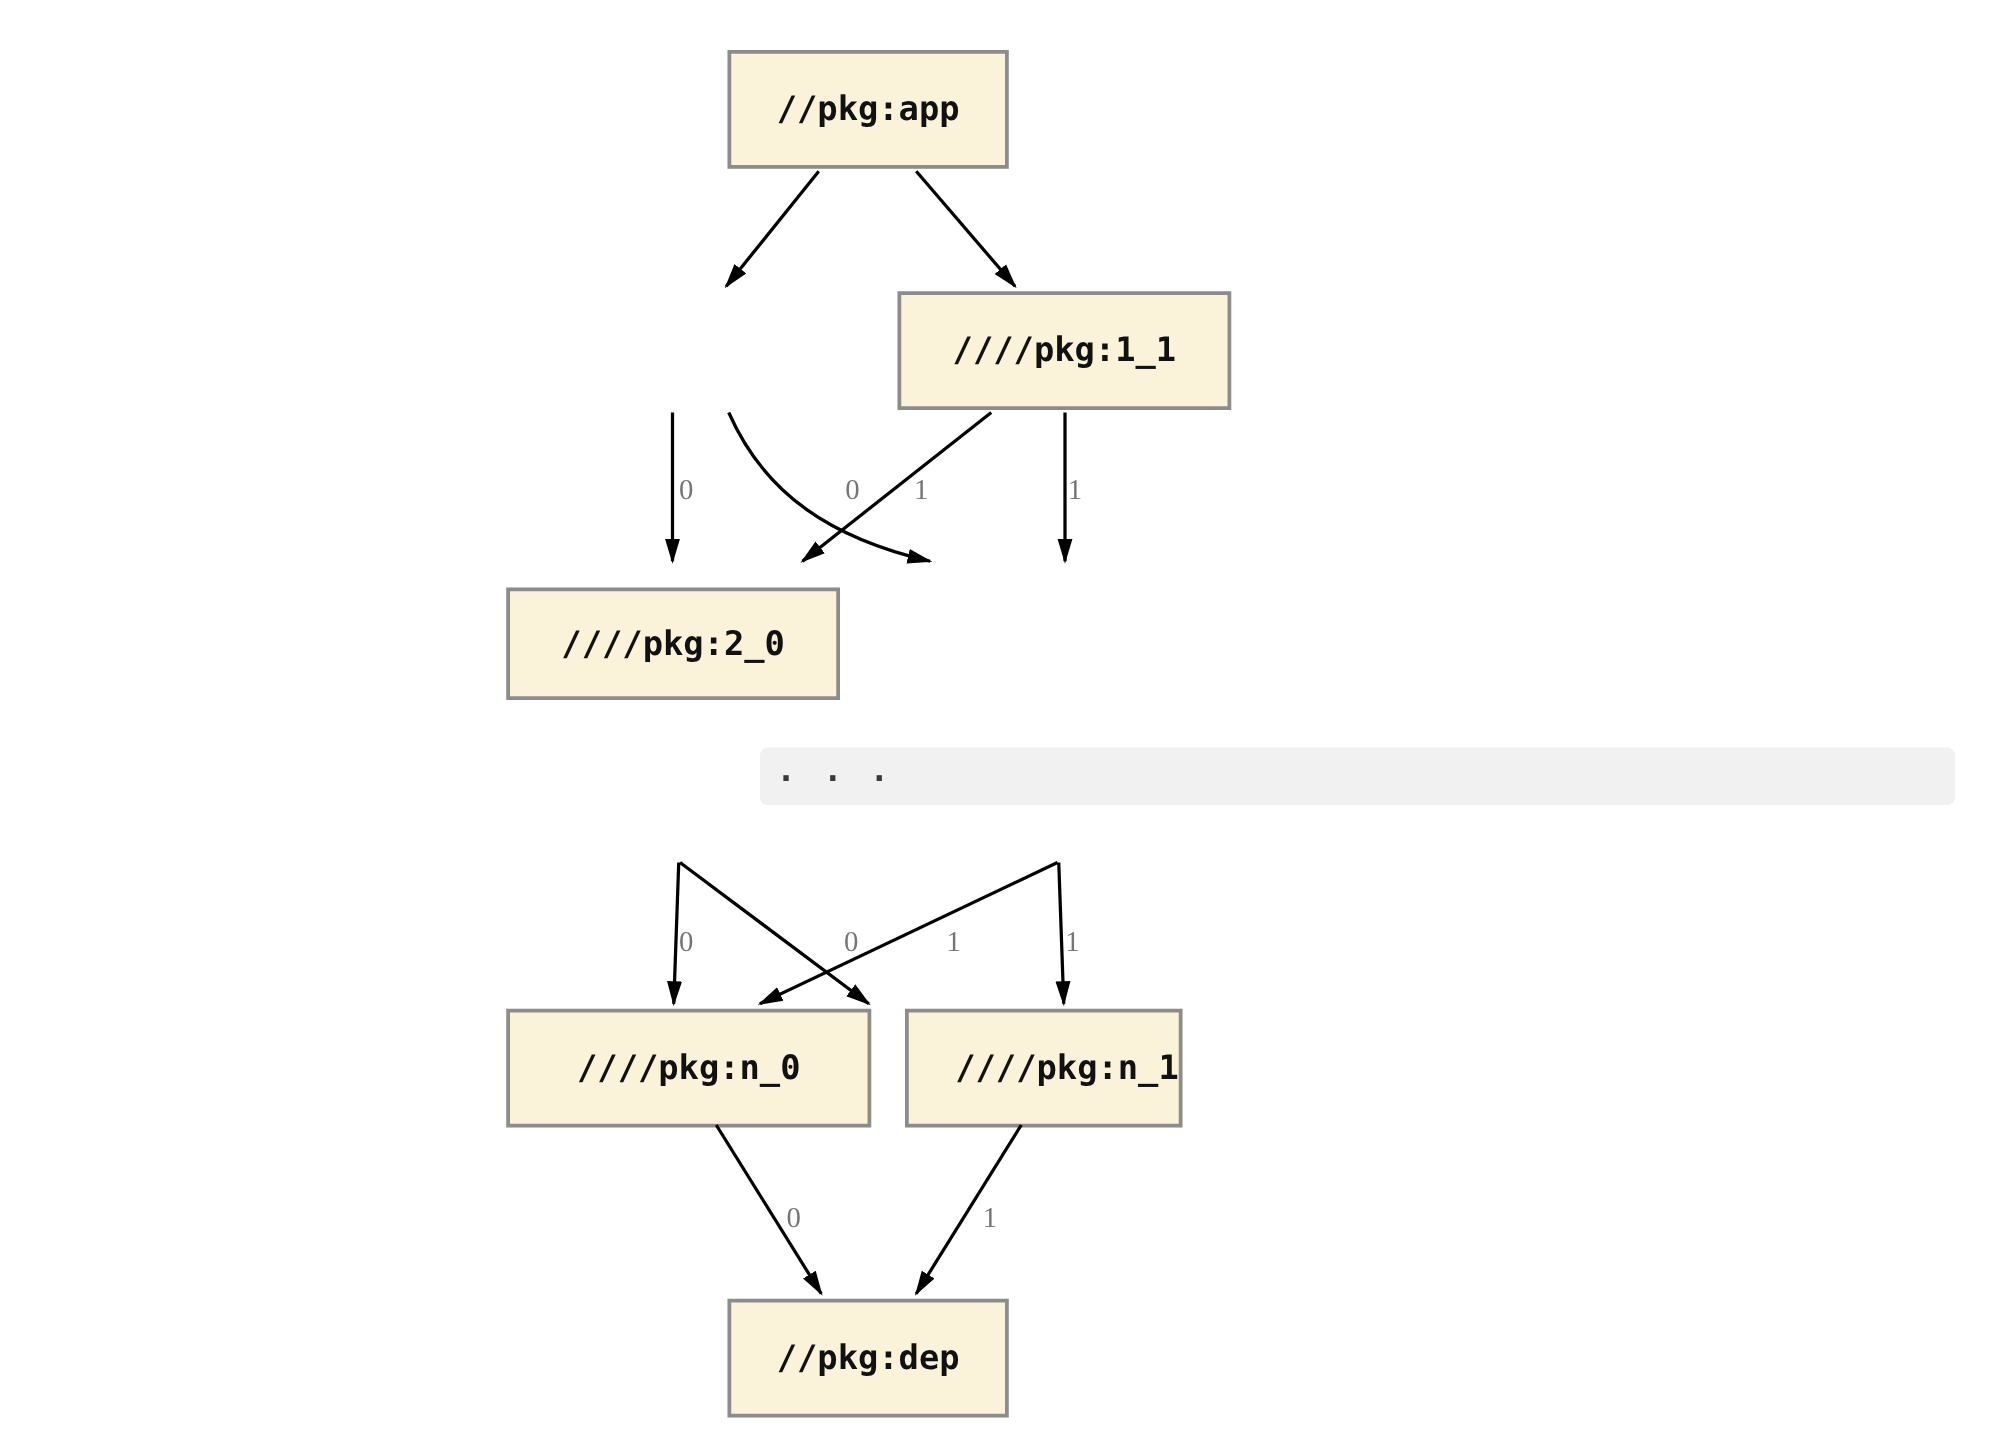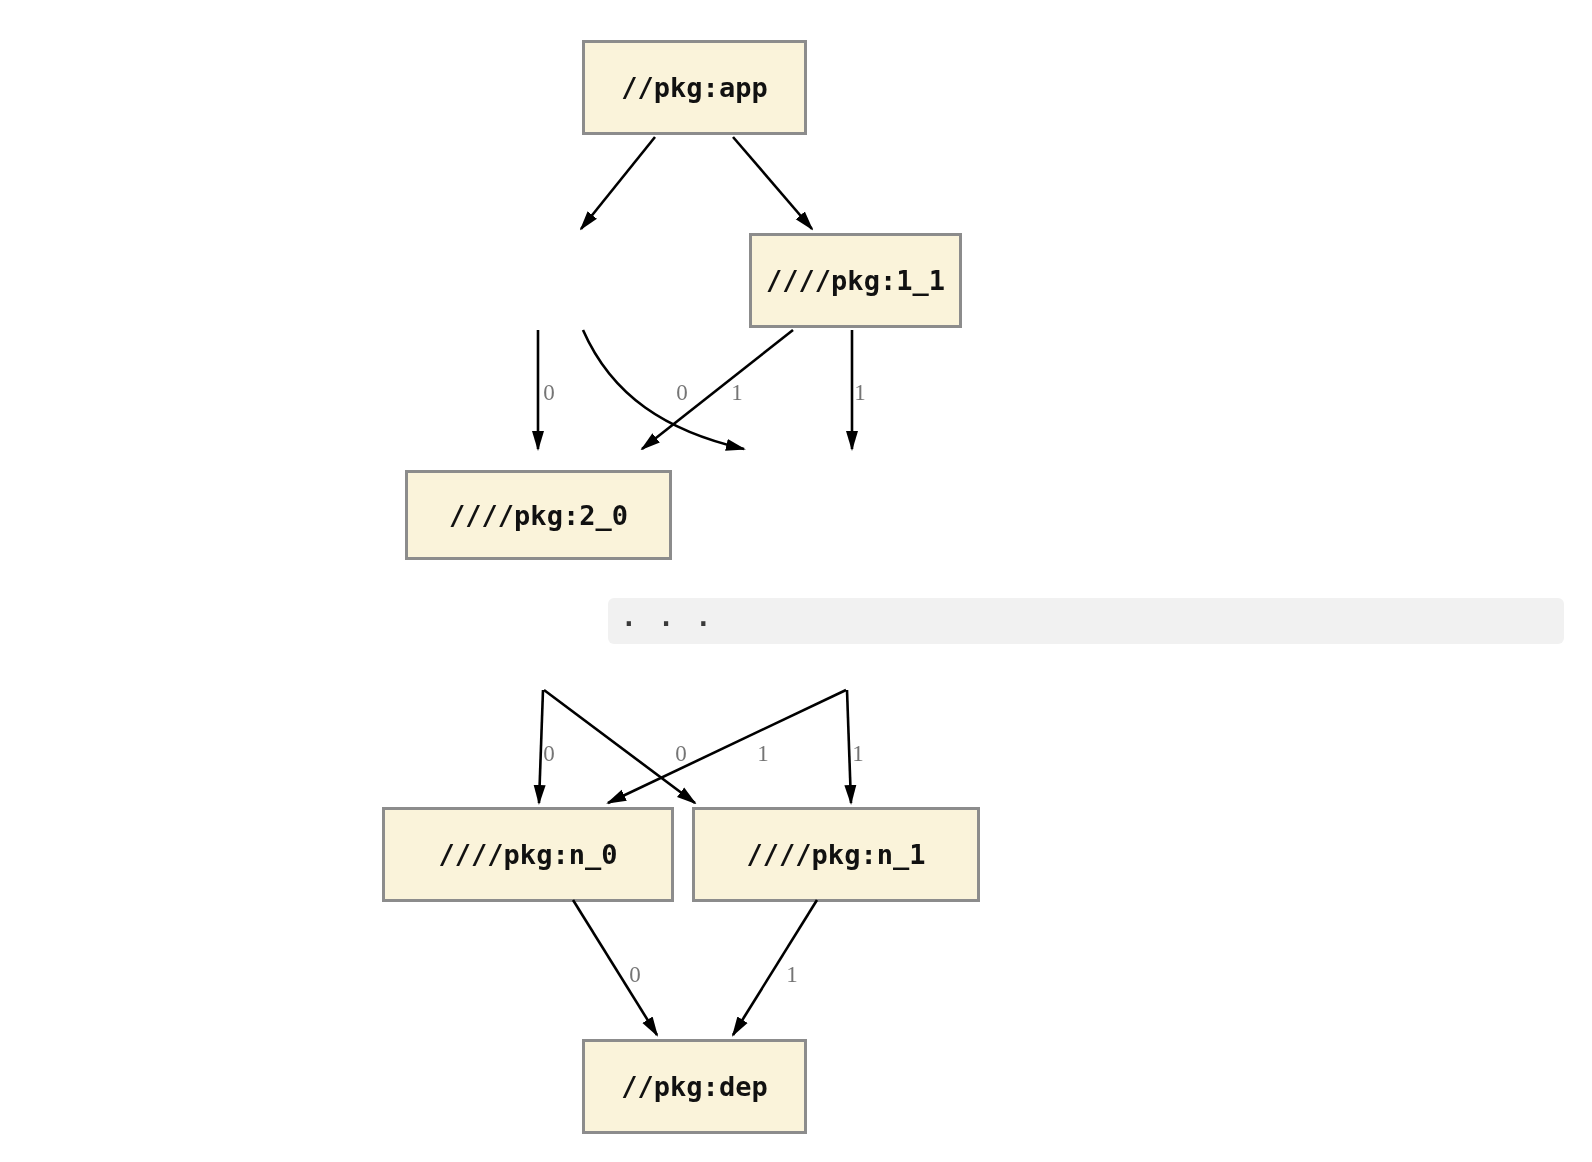--- a/index.html
+++ b/index.html
@@ -28,25 +28,25 @@
     font-family: "DejaVu Sans Mono", monospace;
     font-weight: bold;
     font-size: 27px;
     color: #111111;
     letter-spacing: 0px;
     white-space: nowrap;
   }
   
   .pos-app  { left: 582px; top: 40px;   width: 225px; height: 95px; }
   .pos-1_0  { left: 405px; top: 233px;  width: 267px; height: 95px; }
-  .pos-1_1  { left: 718px; top: 233px;  width: 213px; height: 95px; margin-left: 31px; }
+  .pos-1_1  { left: 718px; top: 233px;  width: 267px; height: 95px; }
   .pos-2_0  { left: 405px; top: 470px;  width: 267px; height: 90px; }
   .pos-2_1  { left: 718px; top: 453px;  width: 267px; height: 95px; }
-  .pos-n_0  { left: 382px; top: 807px;  width: 292px; height: 95px; }
-  .pos-n_1  { left: 692px; top: 807px;  width: 288px; height: 95px; }
+  .pos-n_0  { left: 405px; top: 807px;  width: 292px; height: 95px; }
+  .pos-n_1  { left: 724px; top: 807px;  width: 222px; height: 95px; justify-content: flex-end; }
   .pos-dep  { left: 582px; top: 1039px; width: 225px; height: 95px; }
 
   .edge-layer {
     position: absolute;
     left: 0; top: 0;
     width: 1592px;
     height: 1162px;
     pointer-events: none;
   }
   .edge-label {

